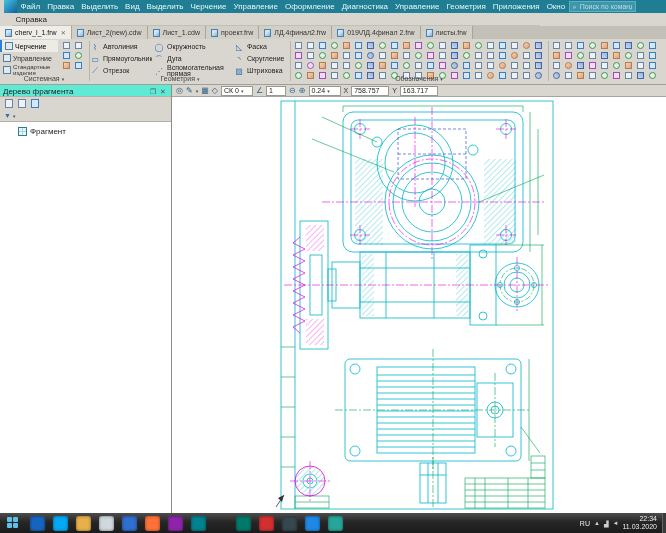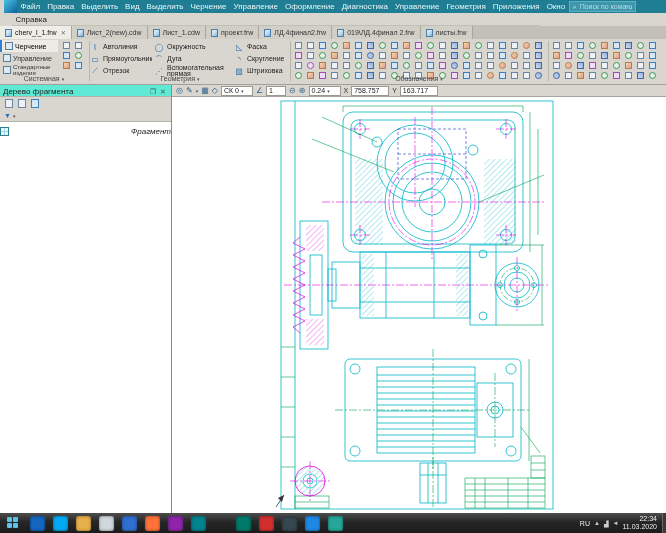--- a/index.html
+++ b/index.html
@@ -84,21 +84,21 @@
 .lp-iconsrow{height:13px;display:flex;align-items:center;padding:1px 2px;}
 .lp-iconsrow .gicon{width:12px;height:11px;}
 .lp-select{height:12px;margin:0 2px;background:#141414;color:#fff;display:flex;align-items:center;
   font-size:7.5px;padding:0 3px;gap:4px;}
 .layer-badge{width:7px;height:7px;background:#000;border:1px solid #777;flex:none;}
 .lp-select .caret{margin-left:auto;color:#ddd;}
 .lp-filter{height:12px;display:flex;align-items:center;padding:0 4px;gap:2px;border-bottom:1px solid #b5b2aa;}
 .funnel{color:#2f6fb5;font-size:7px;}
 .lp-tree{flex:1;background:#fff;font-size:8px;color:#222;padding-top:3px;}
 .tree-row{display:flex;align-items:center;gap:3px;height:12px;padding-left:8px;}
-.tree-row.root{justify-content:space-between;padding-left:0;font-style:italic;}
+.tree-row.root{justify-content:flex-start;padding-left:18px;}
 .tw{width:6px;font-size:6px;color:#444;text-align:center;}
 .tree-ico{width:9px;height:9px;flex:none;}
 .tree-ico.frag{border:1px solid #2b7f8f;background:
   linear-gradient(#9fd8e2,#9fd8e2) 0 3px/9px 1px no-repeat,
   linear-gradient(#9fd8e2,#9fd8e2) 3px 0/1px 9px no-repeat,#e8f6f9;}
 .tree-ico.folder{background:#f0c24b;border:1px solid #b8860b;border-radius:1px;}
 
 
 .canvas{position:absolute;left:172px;top:97px;width:494px;height:416px;background:#fff;overflow:hidden;}
 

